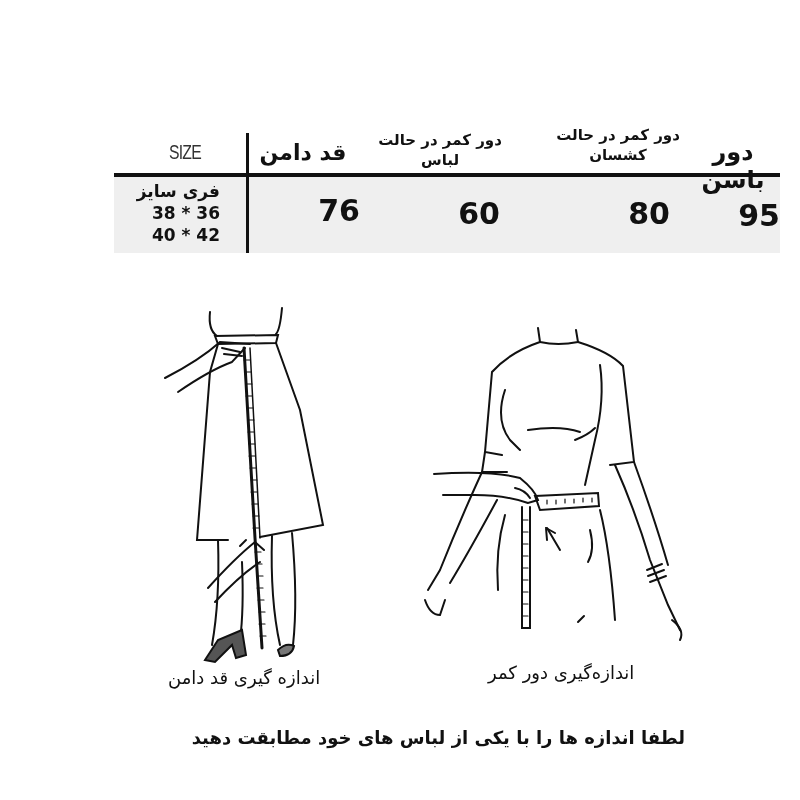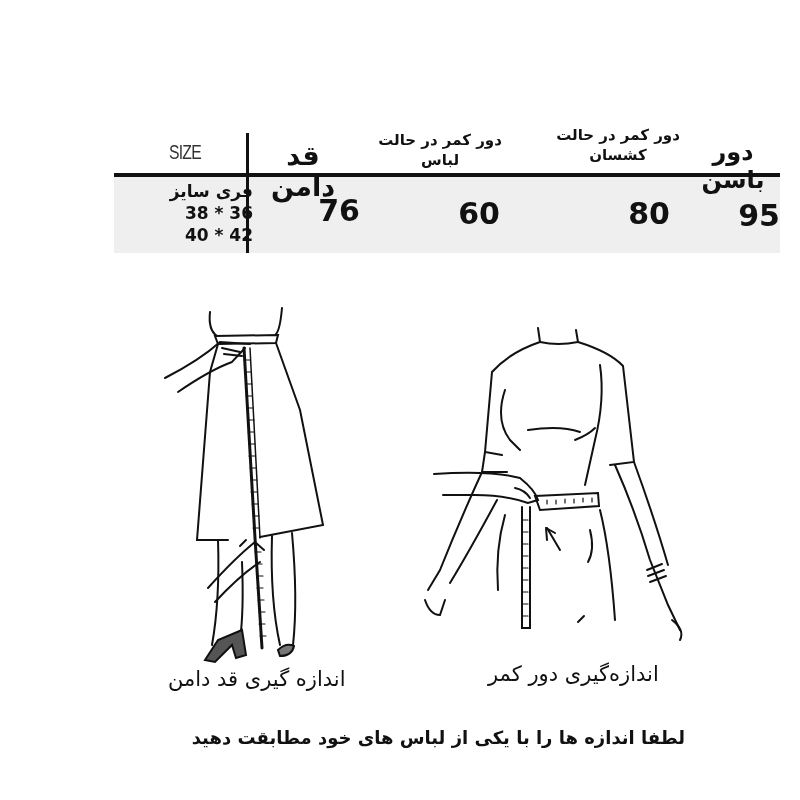--- a/index.html
+++ b/index.html
@@ -3,27 +3,27 @@
 <meta charset="utf-8">
 <style>
   html,body{margin:0;padding:0;background:#fff;}
   body{width:800px;height:800px;position:relative;overflow:hidden;font-family:"DejaVu Sans",sans-serif;color:#111;}
   .abs{position:absolute;}
   .tbl-bg{left:114px;top:177px;width:666px;height:76px;background:#efefef;}
   .hline{left:114px;top:173px;width:666px;height:4px;background:#111;}
   .vline{left:246px;top:133px;width:3px;height:120px;background:#111;}
   .size-hdr{left:150px;top:140px;width:70px;text-align:center;font-family:"Liberation Sans",sans-serif;font-size:21px;color:#333;transform:scaleX(0.75);letter-spacing:-1px;}
   .hdr{direction:rtl;text-align:center;font-weight:bold;}
-  .h-big{font-size:27px;text-align:center;}
+  .h-big{font-size:22px;text-align:center;}
   .h-small{font-size:15px;line-height:20px;}
   .val{font-weight:bold;font-size:30px;text-align:right;}
-  .size-cell{left:114px;top:180px;width:106px;text-align:right;font-weight:bold;font-size:17px;line-height:22px;padding-left:33px;}
+  .size-cell{left:114px;top:180px;width:106px;text-align:right;font-weight:bold;font-size:17px;line-height:22px;}
   .size-cell div{direction:ltr;}
   .size-cell .fa{direction:rtl;}
-  .caption{direction:rtl;font-size:21px;white-space:nowrap;}
+  .caption{direction:rtl;font-size:18px;white-space:nowrap;}
   .note{right:115px;top:727px;direction:rtl;text-align:right;font-weight:bold;font-size:18px;line-height:22px;white-space:nowrap;}
   svg{position:absolute;}
 </style>
 </head>
 <body>
 
 <div class="abs tbl-bg"></div>
 <div class="abs hline"></div>
 <div class="abs vline"></div>
 

